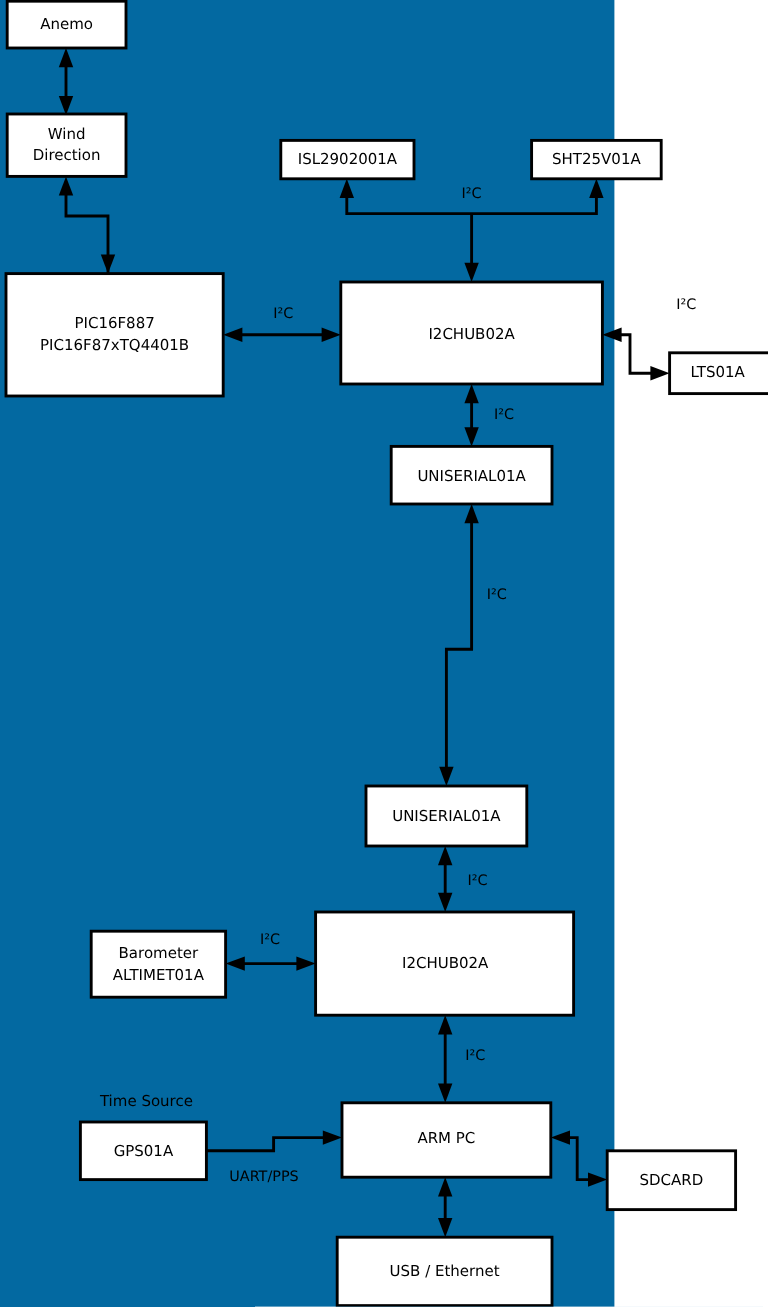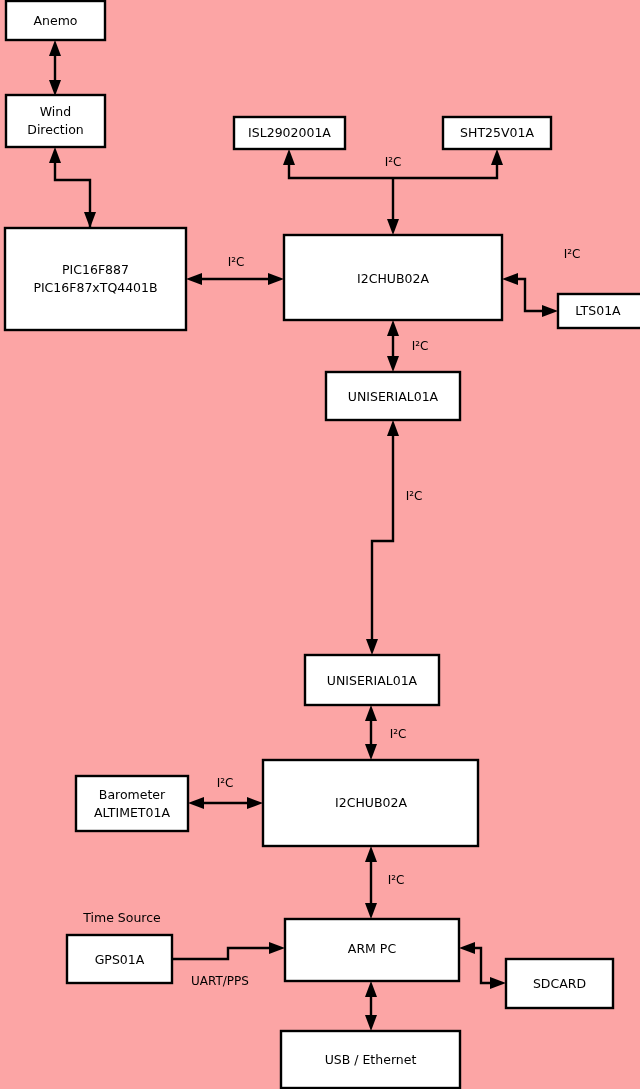--- a/index.html
+++ b/index.html
@@ -8,23 +8,23 @@
     background: #ffffff;
   }
   body {
     width: 640px;
     height: 1089px;
     font-family: "DejaVu Sans", sans-serif;
     overflow: hidden;
   }
   #diagram-root {
     position: relative;
-    width: 640px;
+    width: 512px;
     height: 1089px;
-    background: #fca5a5;
+    background: #0369a1;
   }
   svg#diagram-svg {
     display: block;
     width: 640px;
     height: 1089px;
   }
   .node-box {
     fill: #ffffff;
     stroke: #000000;
     stroke-width: 2.4;

